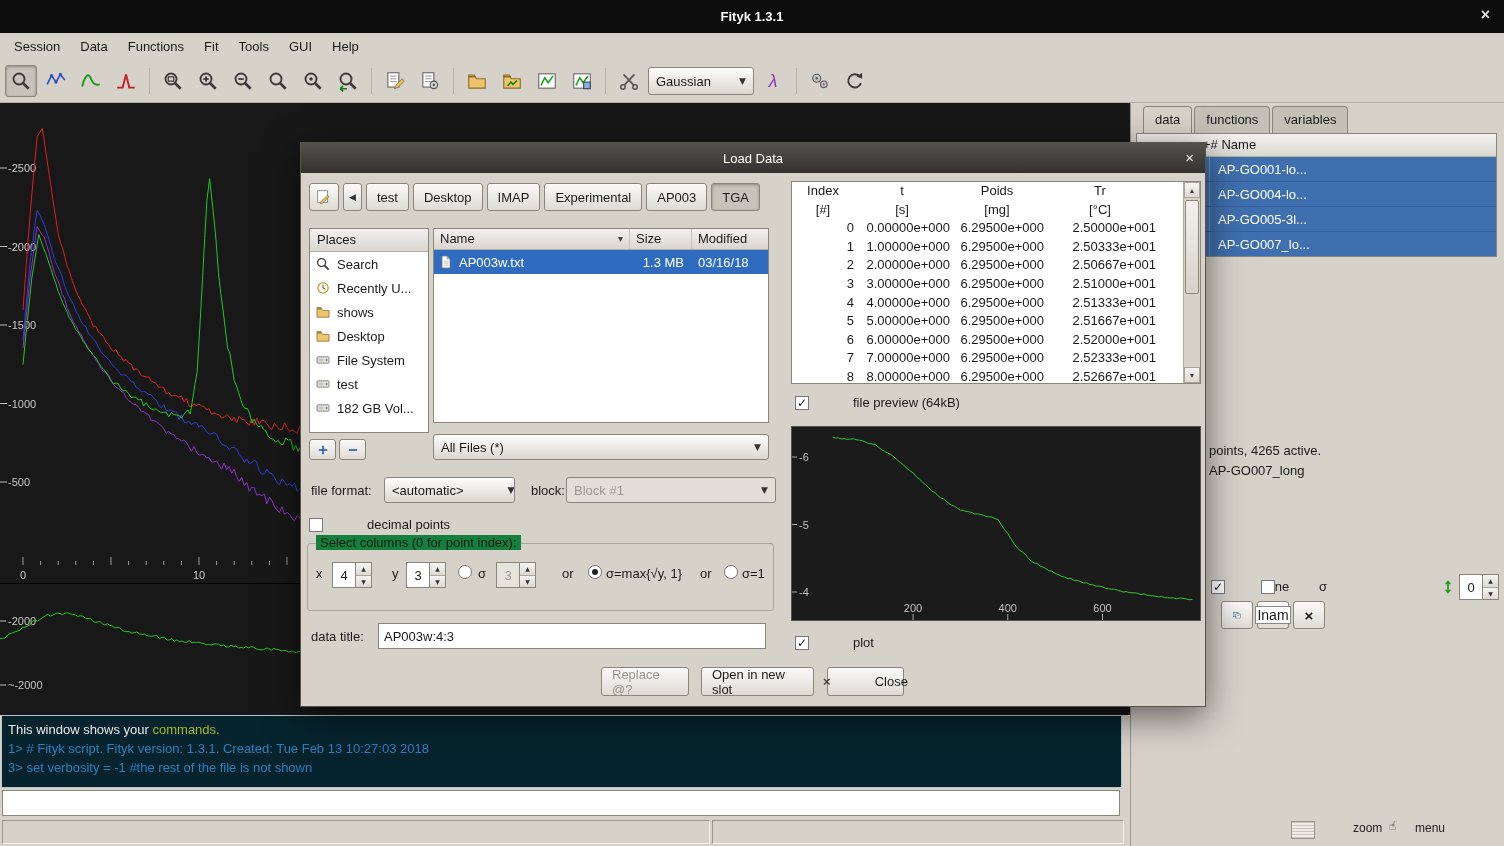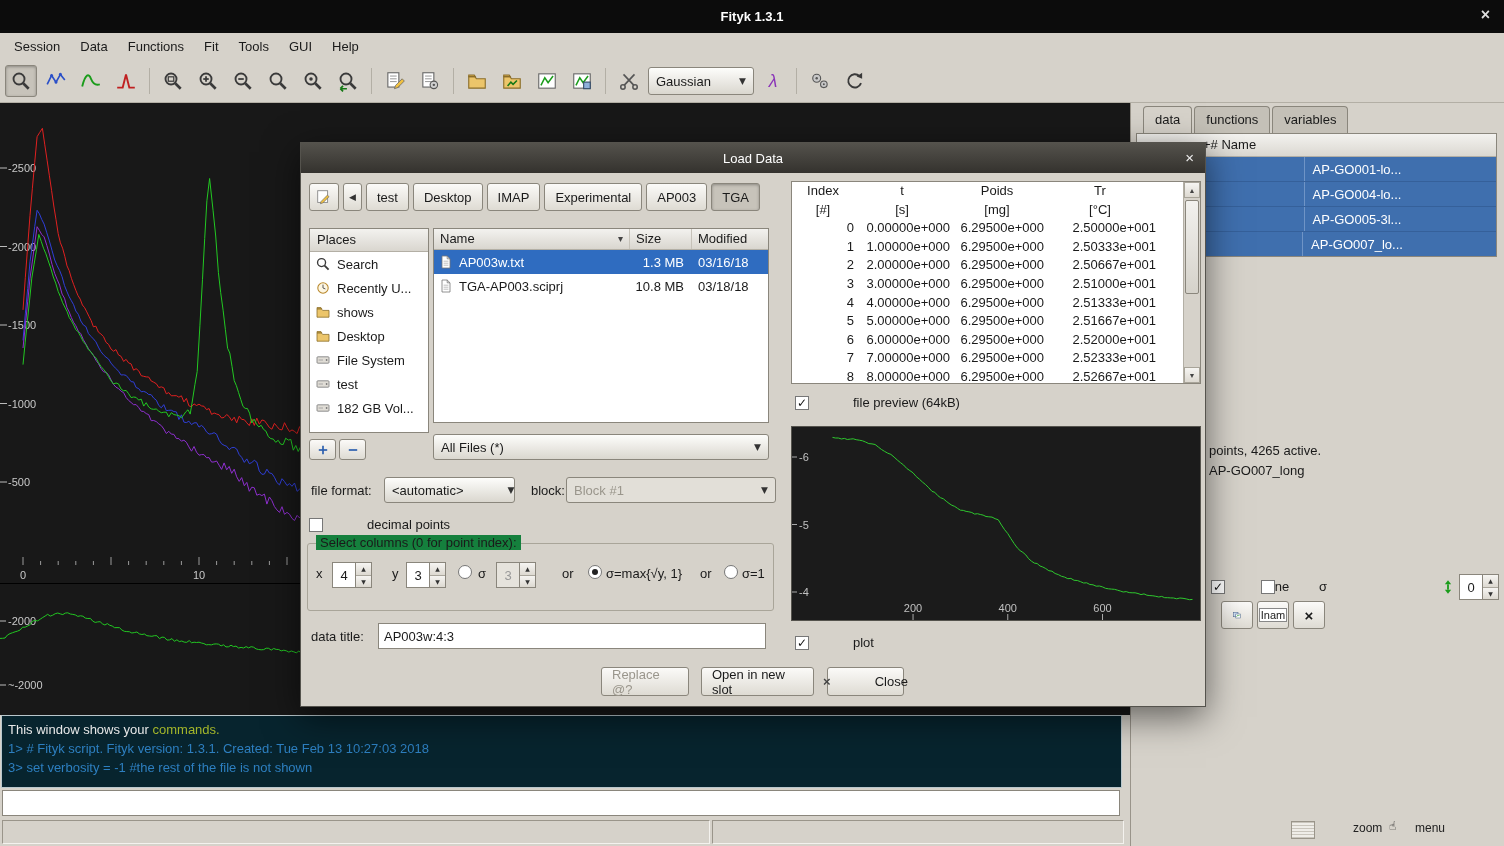--- a/index.html
+++ b/index.html
@@ -33,21 +33,21 @@
   .plot-main{position:absolute;left:0;top:103px;width:1130px;height:480px;background:#181818;}
   .plot-aux{position:absolute;left:0;top:583px;width:1130px;height:132px;background:#181818;border-top:1px solid #000;box-sizing:border-box;}
   
   .sidebar{position:absolute;left:1130px;top:103px;width:374px;height:743px;background:#d6d2ca;
            border-left:1px solid #99948a;box-sizing:border-box;}
   .tabs{position:absolute;left:12px;top:3px;display:flex;gap:2px;height:27px;}
   .tab{padding:5px 11px 4px;border:1px solid #8a867c;border-bottom:none;border-radius:4px 4px 0 0;background:#c4c0b7;}
   .tab.active{background:#d6d2ca;position:relative;z-index:2;}
   .dlist{position:absolute;left:5px;top:30px;right:7px;height:122px;background:#fff;border:1px solid #8a867c;overflow:hidden;}
   .dlist-h{height:22px;line-height:22px;background:linear-gradient(#f3f2ef,#dbd8d1);border-bottom:1px solid #b3afa5;padding-left:66px;}
-  .drow{height:24px;display:flex;align-items:center;background:#3f6fae;color:#fff;border-bottom:1px solid #35609a;justify-content:center;}
+  .drow{height:24px;display:flex;align-items:center;background:#3f6fae;color:#fff;border-bottom:1px solid #35609a;}
   .drow-num{width:72px;align-self:stretch;border-right:1px solid #6f94c6;}
   .drow-name{padding-left:8px;}
   .sbinfo{position:absolute;left:0;right:4px;padding-left:78px;}
   .sbcombo{position:absolute;left:6px;top:434px;width:356px;padding-left:78px;}
   .sbrow{position:absolute;left:0;top:472px;width:100%;height:26px;}
   .sbbtns{position:absolute;left:90px;top:498px;display:flex;gap:4px;}
   .gbtn32{width:32px;height:30px;padding:0;}
   .sbhints{position:absolute;left:0;top:716px;width:100%;height:24px;font-size:12px;color:#222;}
   .grip{position:absolute;left:160px;top:2px;width:22px;height:16px;background:#efede8;border:1px solid #9a958a;
         background-image:linear-gradient(#c9c5bc 1px,transparent 1px);background-size:3px 3px;}
@@ -128,21 +128,21 @@
   .tc1{width:96px;text-align:right;}
   .tc2{width:94px;text-align:right;}
   .tc3{width:112px;text-align:right;}
   .trow.head span{text-align:center;}
   .pt-sbar{width:16px;background:#d6d2ca;border-left:1px solid #b3afa5;display:flex;flex-direction:column;}
   .sb-btn{height:16px;display:flex;align-items:center;justify-content:center;font-size:7px;color:#444;
           background:linear-gradient(#f6f5f2,#ddd9d1);border:1px solid #a8a499;box-sizing:border-box;}
   .sb-track{flex:1;position:relative;}
   .sb-thumb{position:absolute;left:1px;right:1px;top:2px;height:92px;background:linear-gradient(#f2f1ee,#d5d2ca);border:1px solid #8a867c;border-radius:2px;}
   .pplot{position:absolute;left:490px;top:283px;width:408px;height:193px;background:#1b1b1b;border:1px solid #55534d;}
-  .tinytext{font-size:11px;letter-spacing:0;border:1px solid #888;padding:0 1px;background:#fff;}
+  .tinytext{font-size:14px;letter-spacing:0;border:1px solid #888;padding:0 1px;background:#fff;}
   .xchar{font-weight:bold;font-size:15px;}
   svg text{font-family:"Liberation Sans",sans-serif;}
 </style>
 </head>
 <body>
 
 <div class="app">
 
   <div class="titlebar">
     <span>Fityk 1.3.1</span>
@@ -673,36 +673,20 @@
                   <line x1="7" y1="9" x2="13" y2="9" stroke="#b0b0b0"></line>
                   <line x1="7" y1="11.5" x2="13" y2="11.5" stroke="#b0b0b0"></line>
                   <line x1="7" y1="14" x2="13" y2="14" stroke="#b0b0b0"></line>
                 </svg>
               </span>
               <span>AP003w.txt</span>
             </span>
             <span class="fc-size">1.3 MB</span>
             <span class="fc-mod">03/16/18</span>
           </div>
-          <div class="frow">
-            <span class="fc-name">
-              <span class="icn ">
-                <svg viewBox="0 0 20 20">
-                  <path d="M5 2.5 h6.5 l3.5 3.5 v11.5 h-10 z" fill="#fff" stroke="#777"></path>
-                  <path d="M11.5 2.5 v3.5 h3.5" fill="none" stroke="#777"></path>
-                  <line x1="7" y1="9" x2="13" y2="9" stroke="#b0b0b0"></line>
-                  <line x1="7" y1="11.5" x2="13" y2="11.5" stroke="#b0b0b0"></line>
-                  <line x1="7" y1="14" x2="13" y2="14" stroke="#b0b0b0"></line>
-                </svg>
-              </span>
-              <span>TGA-AP003.sciprj</span>
-            </span>
-            <span class="fc-size">10.8 MB</span>
-            <span class="fc-mod">03/18/18</span>
-          </div>
         </div>
     </div>
 
     <div class="combo filter">
       <span>All Files (*)</span>
       <span class="combo-arrow arr-dn"></span>
     </div>
 
     <span class="lbl" style="left:10px;top:340px;">file format:</span>
     <div class="combo abs" style="left:83px;top:334px;width:131px;">

